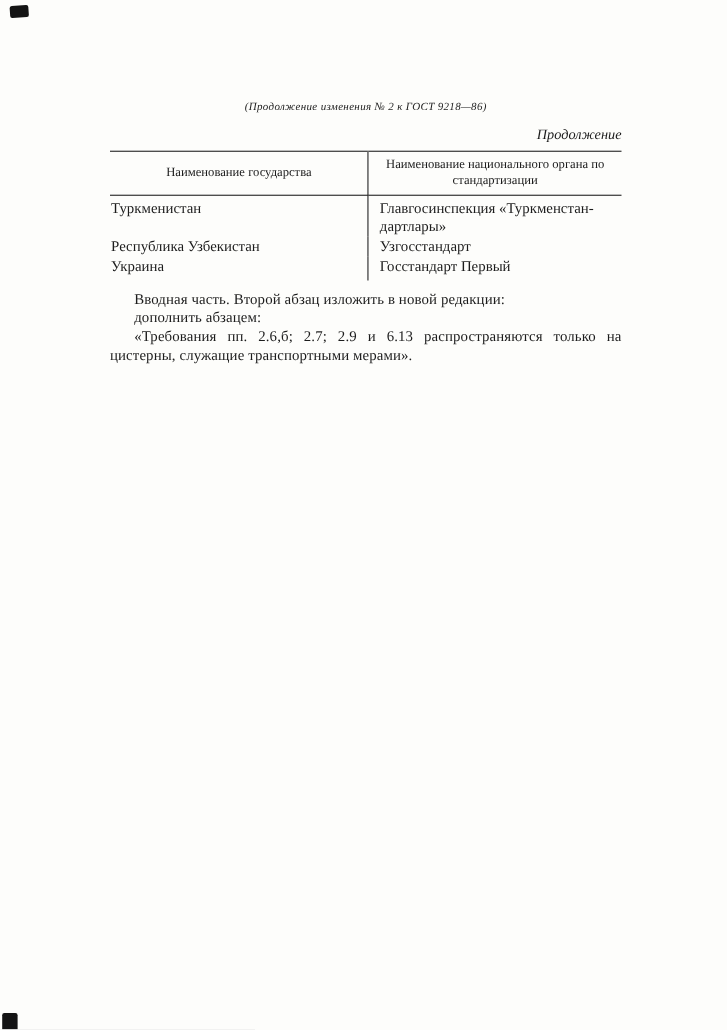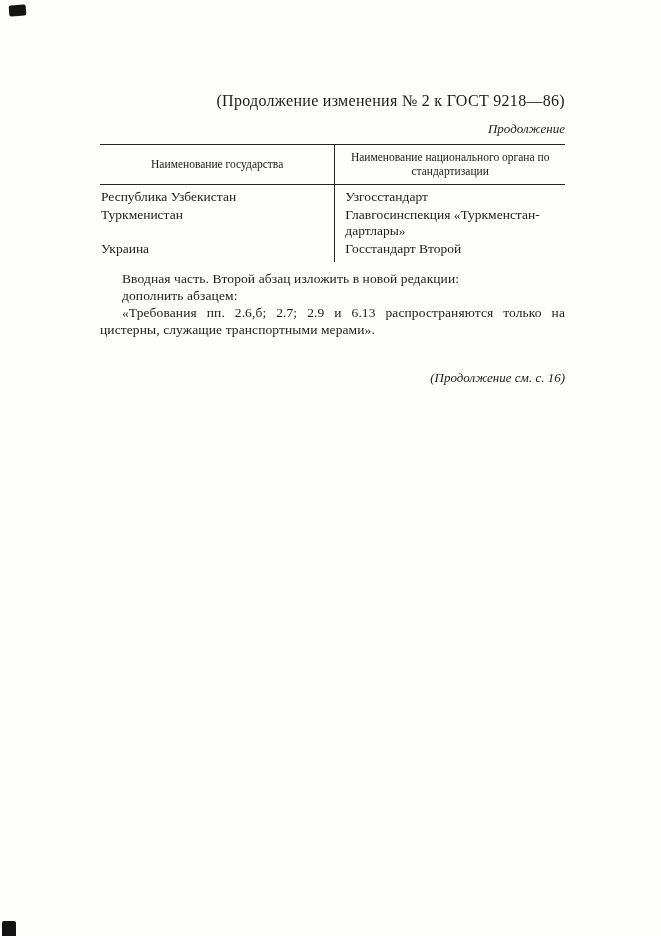--- a/index.html
+++ b/index.html
@@ -36,22 +36,23 @@
     height: 15px;
     border-radius: 2px 2px 0 0;
   }
   .content {
     position: absolute;
     left: 100px;
     top: 92px;
     width: 465px;
   }
   .header-note {
-    text-align: right;
-    font-size: 16px;
+    text-align: center;
+    font-style: italic;
+    font-size: 10px;
     letter-spacing: 0.3px;
     white-space: nowrap;
   }
   .cont-label {
     text-align: right;
     font-style: italic;
     font-size: 13px;
     margin-top: 11px;
   }
   table.gost-table {
@@ -130,36 +131,35 @@
 
     <table class="gost-table">
       <thead>
         <tr>
           <th>Наименование государства</th>
           <th>Наименование национального органа по стандартизации</th>
         </tr>
       </thead>
       <tbody>
         <tr>
+          <td>Туркменистан</td>
+          <td>Главгосинспекция «Туркменстан-дартлары»</td>
+        </tr>
+        <tr>
           <td>Республика Узбекистан</td>
           <td>Узгосстандарт</td>
         </tr>
         <tr>
-          <td>Туркменистан</td>
-          <td>Главгосинспекция «Туркменстан-дартлары»</td>
-        </tr>
-        <tr>
           <td>Украина</td>
-          <td>Госстандарт Второй</td>
+          <td>Госстандарт Первый</td>
         </tr>
       </tbody>
     </table>
 
     <div class="body-text">
       <p>Вводная часть. Второй абзац изложить в новой редакции:</p>
       <p>дополнить абзацем:</p>
       <p>«Требования пп. 2.6,б; 2.7; 2.9 и 6.13 распространяются только на цистерны, служащие транспортными мерами».</p>
     </div>
 
-    <div class="footer-note">(Продолжение см. с. 16)</div>
 
   </div>
 </div>
 
 </body></html>

